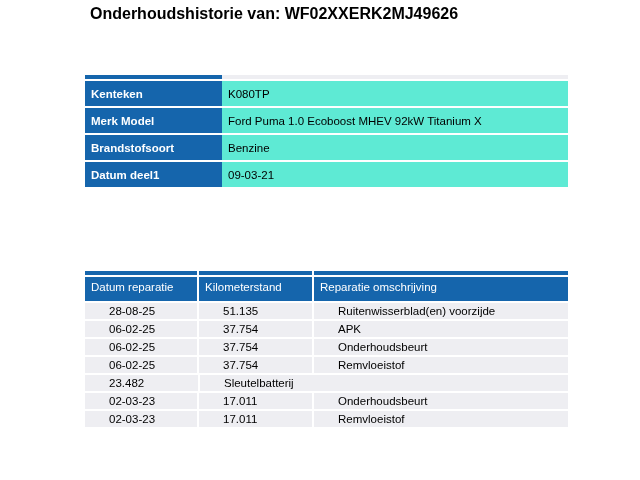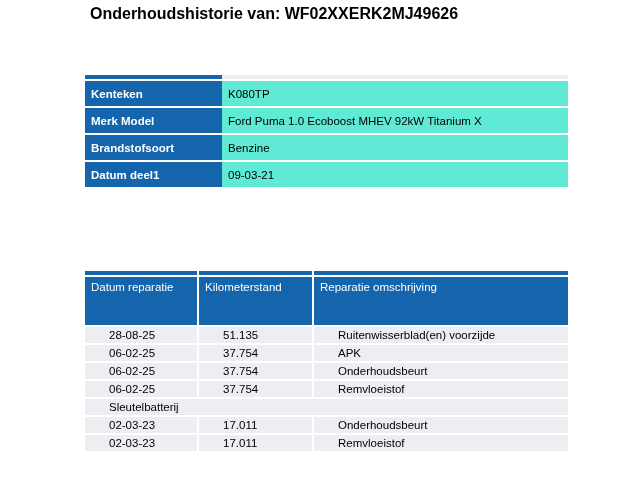--- a/index.html
+++ b/index.html
@@ -81,21 +81,21 @@
   }
   .c1 { width: 112px; }
   .c2 { width: 113px; }
   .c3 { flex: 1; }
   .t2-strip > div { height: 4px; background: #1565AC; }
   .t2-header .th {
     background: #1565AC;
     color: #ffffff;
     font-size: 11.5px;
     font-weight: normal;
-    height: 48px;
+    height: 24px;
     padding: 4px 0 0 6px;
   }
   .t2-row .td {
     background: #EEEEF2;
     color: #000000;
     font-size: 11.5px;
     height: 16px;
     line-height: 16px;
     padding-left: 24px;
   }
@@ -167,20 +167,21 @@
           <div class="cell td c3">Onderhoudsbeurt</div>
         </div>
 
         <div class="t2-row">
           <div class="cell td c1">06-02-25</div>
           <div class="cell td c2">37.754</div>
           <div class="cell td c3">Remvloeistof</div>
         </div>
 
         <div class="t2-row">
+          <div class="cell td c2">23.482</div>
           <div class="cell td c3">Sleutelbatterij</div>
         </div>
 
         <div class="t2-row">
           <div class="cell td c1">02-03-23</div>
           <div class="cell td c2">17.011</div>
           <div class="cell td c3">Onderhoudsbeurt</div>
         </div>
 
         <div class="t2-row">

